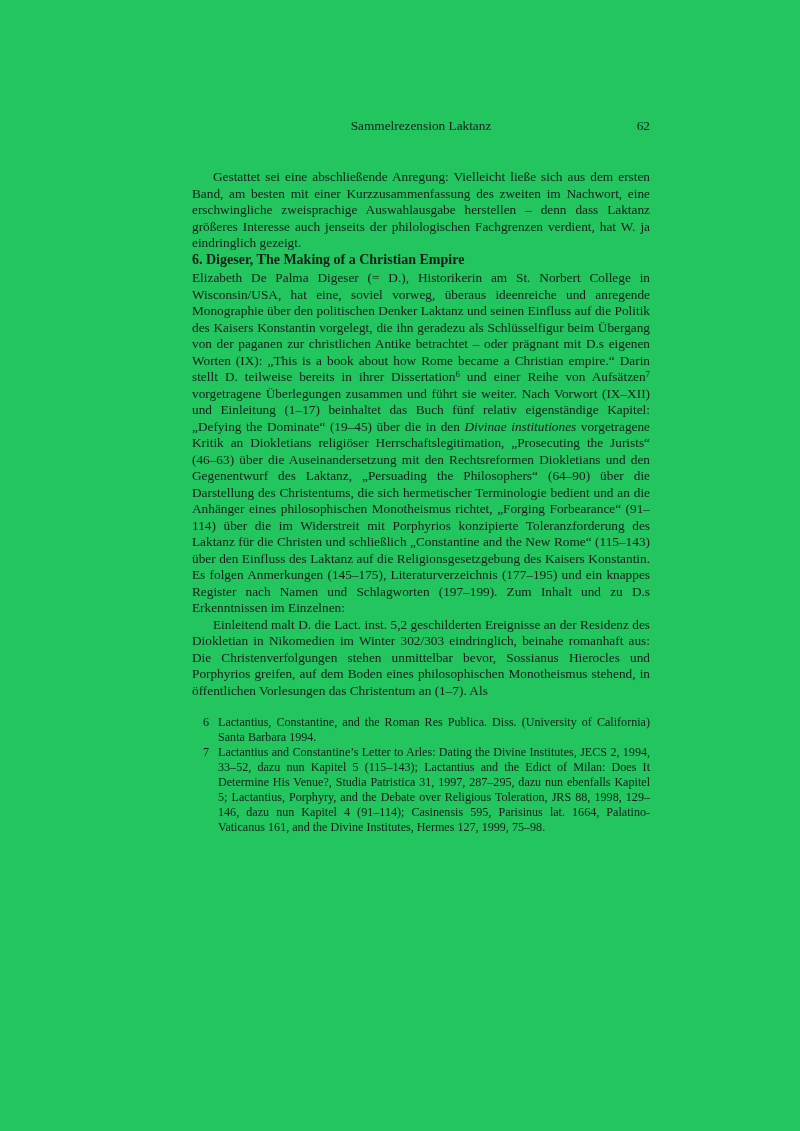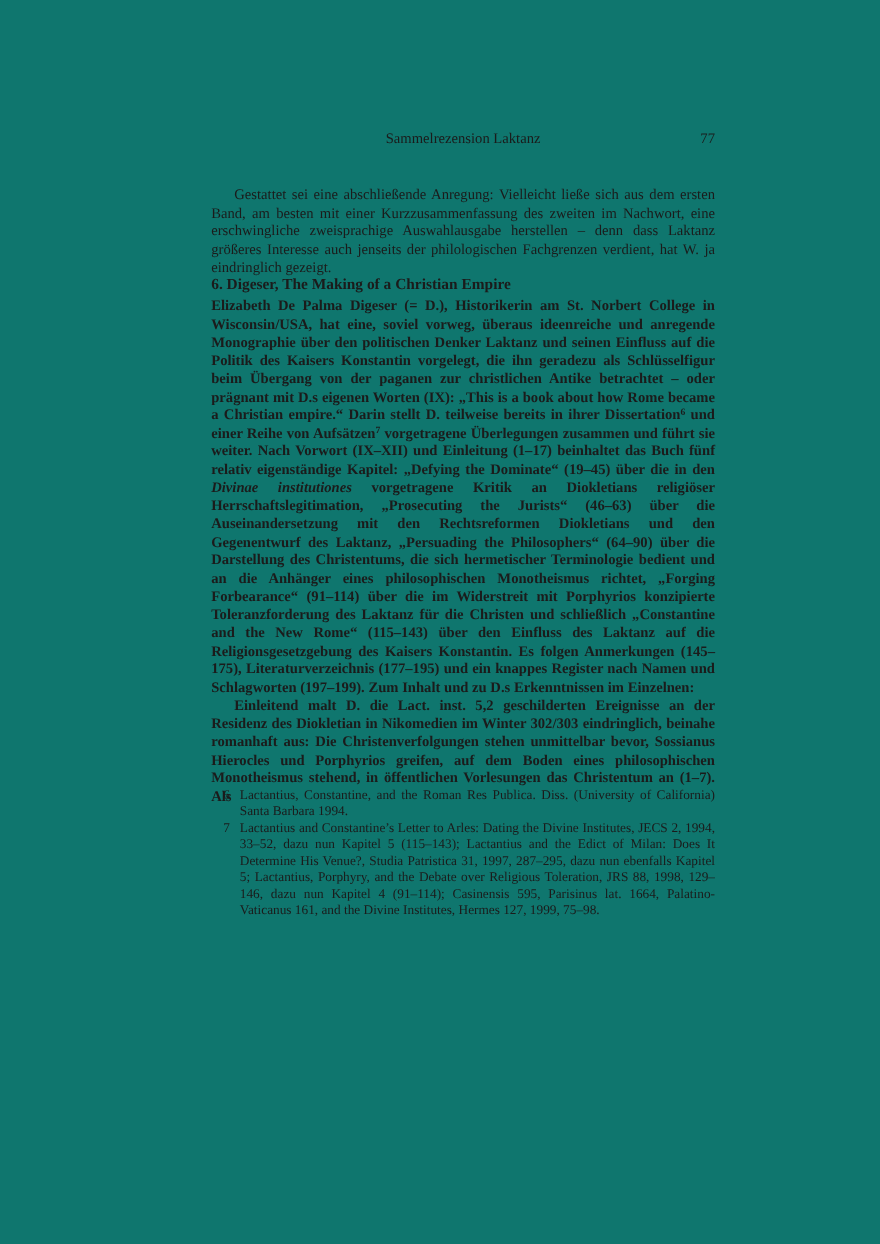--- a/index.html
+++ b/index.html
@@ -6,21 +6,21 @@
   html, body { width: 800px; height: 1131px; }
   body {
     background: #ffffff;
     color: #1b1b1b;
     font-family: "Liberation Serif", "DejaVu Serif", serif;
   }
   .page {
     position: relative;
     width: 800px;
     height: 1131px;
-    background: #0f766e;
+    background: #22c55e;
     overflow: hidden;
   }
   .textblock {
     position: absolute;
     left: 192px;
     top: 0;
     width: 458px;
     height: 1131px;
   }
   .running-header {
@@ -58,21 +58,20 @@
     font-size: 14px;
     font-weight: bold;
     line-height: 17px;
     white-space: nowrap;
   }
   .main-flow {
     position: absolute;
     top: 270px;
     left: 0;
     width: 100%;
-    font-weight: bold;
   }
   sup.fn-mark {
     font-size: 0.66em;
     line-height: 0;
     vertical-align: baseline;
     position: relative;
     top: -0.45em;
   }
   .footnotes {
     position: absolute;
@@ -95,21 +94,21 @@
   }
 </style>
 </head>
 <body>
 
 <div class="page">
   <div class="textblock">
 
     <div class="running-header">
       <span>Sammelrezension Laktanz</span>
-      <span class="page-number">77</span>
+      <span class="page-number">62</span>
     </div>
 
     <p class="body-par indent para1">Gestattet sei eine abschließende Anregung: Vielleicht ließe sich aus dem ersten Band, am besten mit einer Kurzzusammenfassung des zweiten im Nachwort, eine erschwingliche zweisprachige Auswahlausgabe herstellen – denn dass Laktanz größeres Interesse auch jenseits der philologischen Fachgrenzen verdient, hat W. ja eindringlich gezeigt.</p>
 
     <h2 class="section-heading">6. Digeser, The Making of a Christian Empire</h2>
 
     <div class="main-flow">
       <p class="body-par"><span>Elizabeth De Palma Digeser (= D.), Historikerin am St. Norbert College in Wisconsin/USA, hat eine, soviel vorweg, überaus ideenreiche und anregende Monographie über den politischen Denker Laktanz und seinen Einfluss auf die Politik des Kaisers Konstantin vorgelegt, die ihn geradezu als Schlüsselfigur beim Übergang von der paganen zur christlichen Antike betrachtet – oder prägnant mit D.s eigenen Worten (IX): „This is a book about how Rome became a Christian empire.“ Darin stellt D. teilweise bereits in ihrer Dissertation</span><sup class="fn-mark">6</sup><span> und einer Reihe von Aufsätzen</span><sup class="fn-mark">7</sup><span> vorgetragene Überlegungen zusammen und führt sie weiter. Nach Vorwort (IX–XII) und Einleitung (1–17) beinhaltet das Buch fünf relativ eigenständige Kapitel: „Defying the Dominate“ (19–45) über die in den </span><i>Divinae institutiones</i><span> vorgetragene Kritik an Diokletians religiöser Herrschaftslegitimation, „Prosecuting the Jurists“ (46–63) über die Auseinandersetzung mit den Rechtsreformen Diokletians und den Gegenentwurf des Laktanz, „Persuading the Philosophers“ (64–90) über die Darstellung des Christentums, die sich hermetischer Terminologie bedient und an die Anhänger eines philosophischen Monotheismus richtet, „Forging Forbearance“ (91–114) über die im Widerstreit mit Porphyrios konzipierte Toleranzforderung des Laktanz für die Christen und schließlich „Constantine and the New Rome“ (115–143) über den Einfluss des Laktanz auf die Religionsgesetzgebung des Kaisers Konstantin. Es folgen Anmerkungen (145–175), Literaturverzeichnis (177–195) und ein knappes Register nach Namen und Schlagworten (197–199). Zum Inhalt und zu D.s Erkenntnissen im Einzelnen:</span></p>
       <p class="body-par indent">Einleitend malt D. die Lact. inst. 5,2 geschilderten Ereignisse an der Residenz des Diokletian in Nikomedien im Winter 302/303 eindringlich, beinahe romanhaft aus: Die Christenverfolgungen stehen unmittelbar bevor, Sossianus Hierocles und Porphyrios greifen, auf dem Boden eines philosophischen Monotheismus stehend, in öffentlichen Vorlesungen das Christentum an (1–7). Als</p>
     </div>

